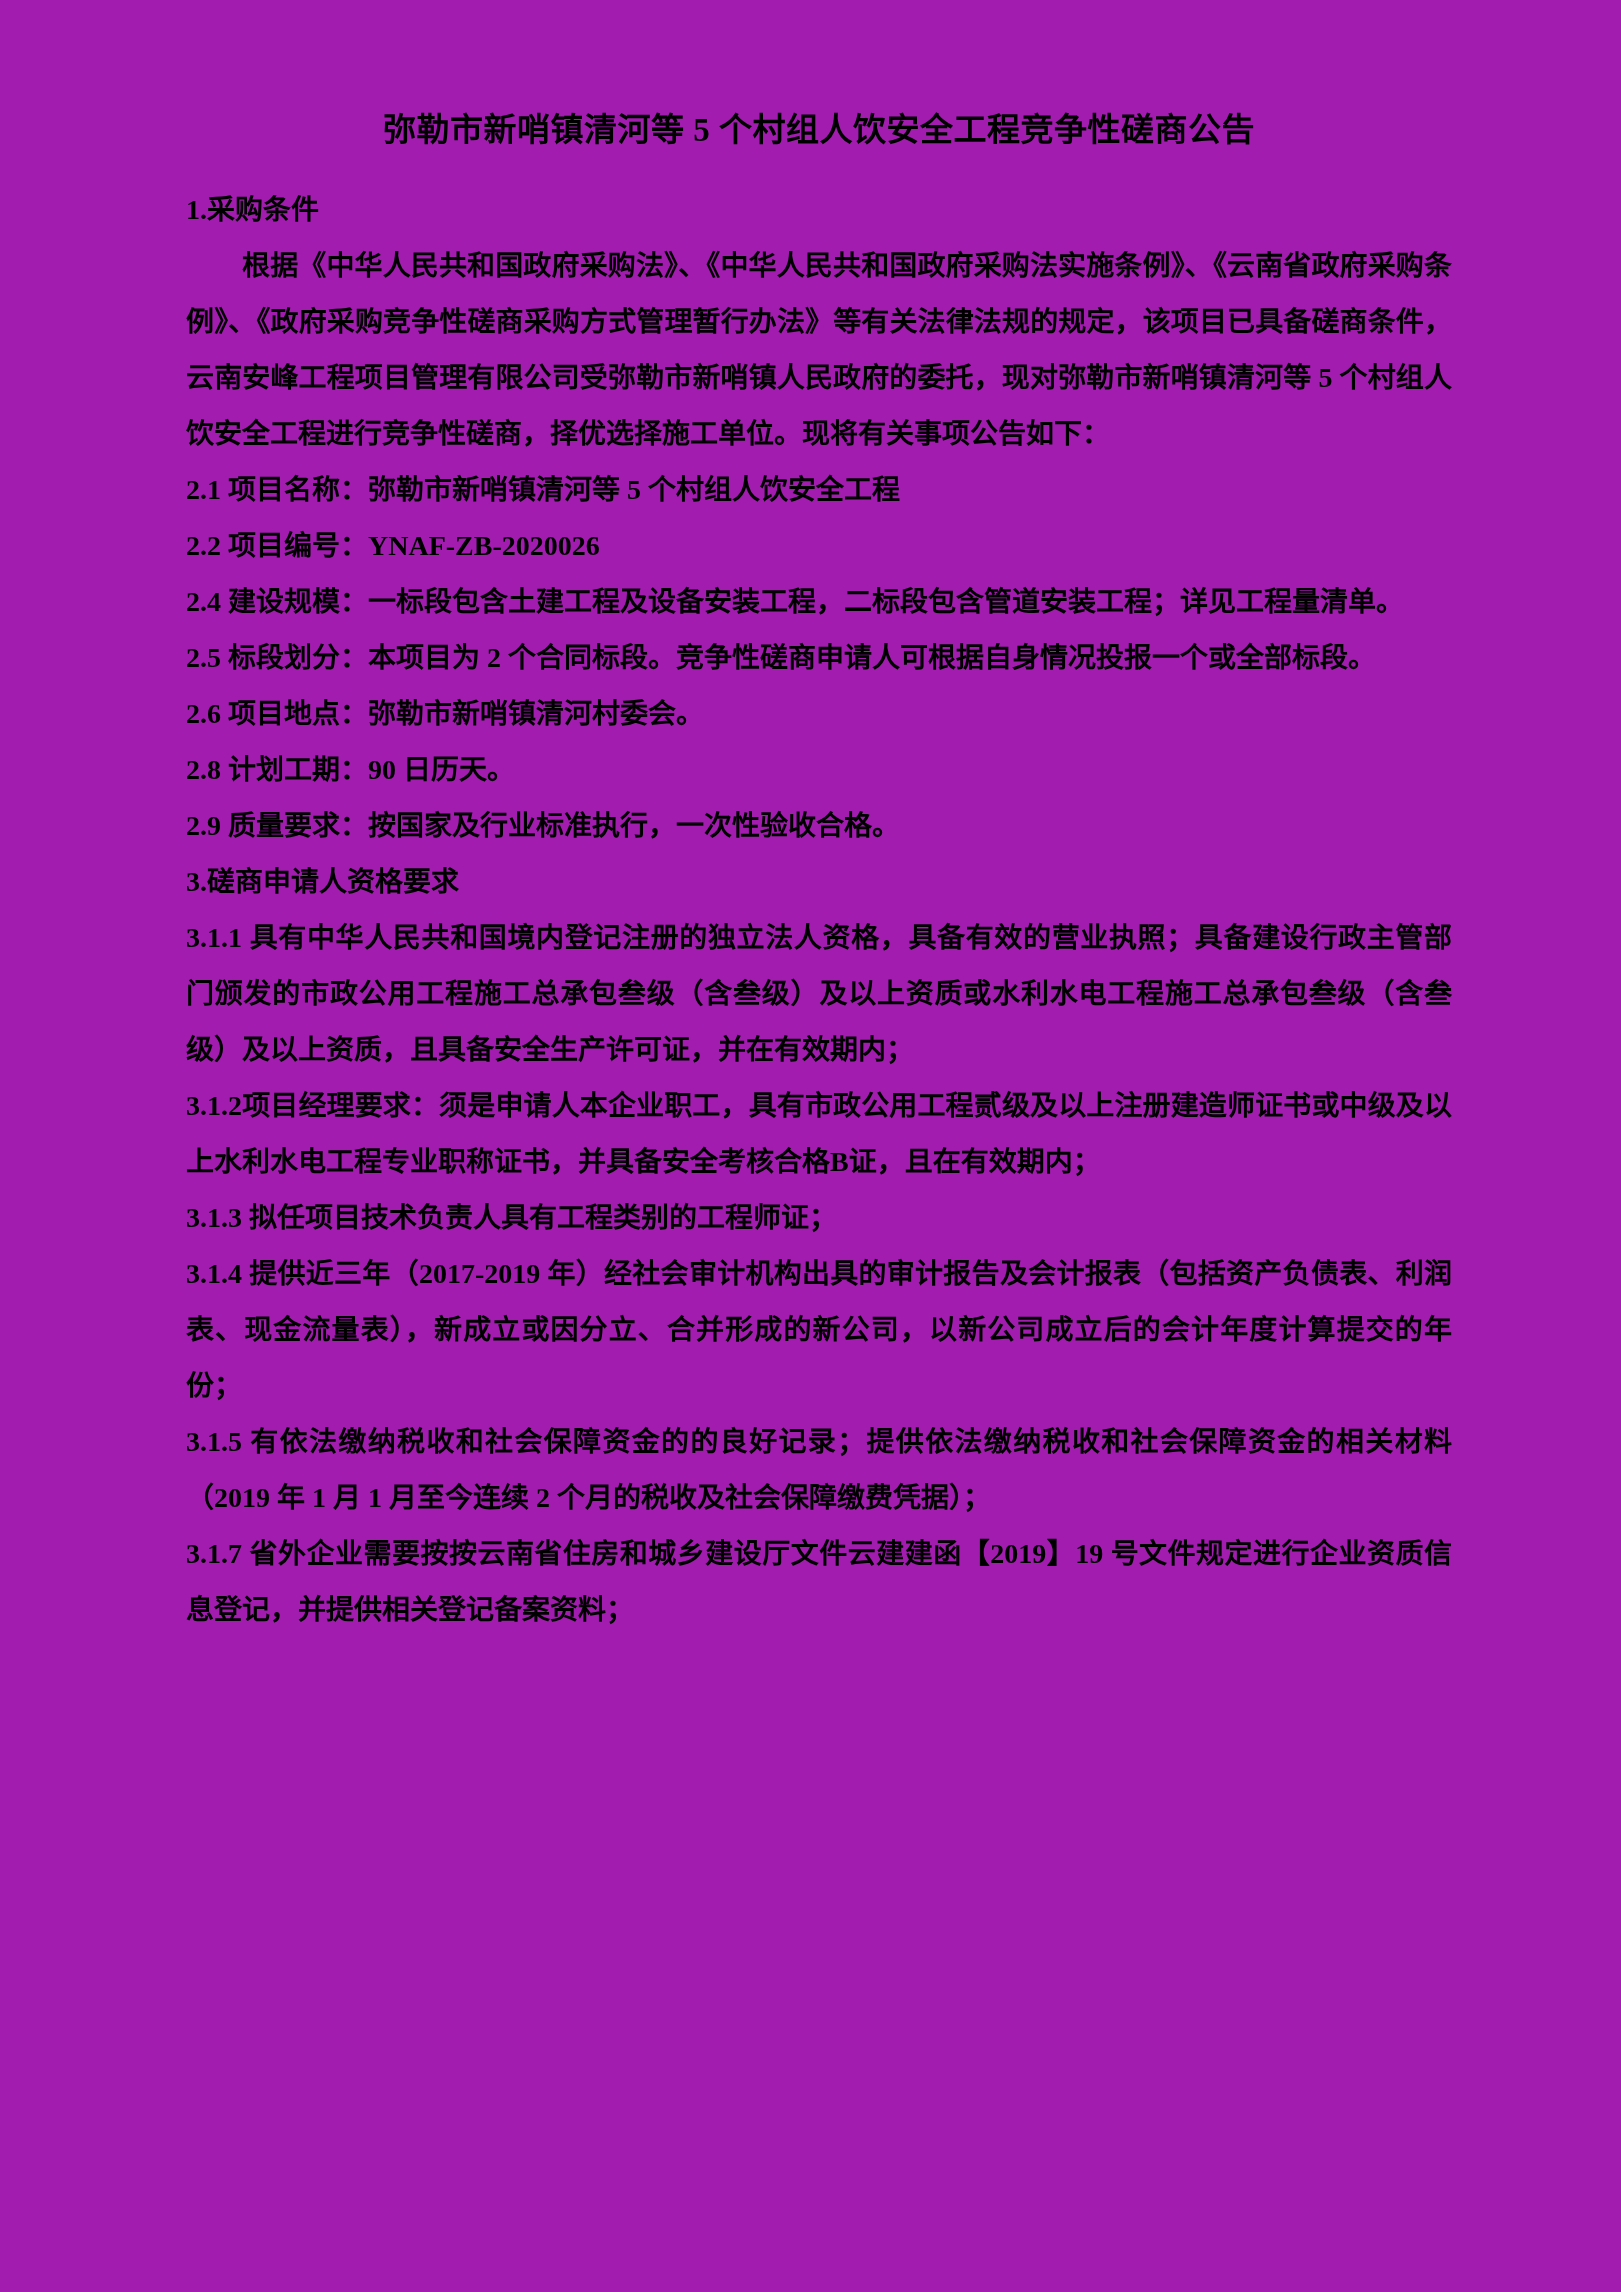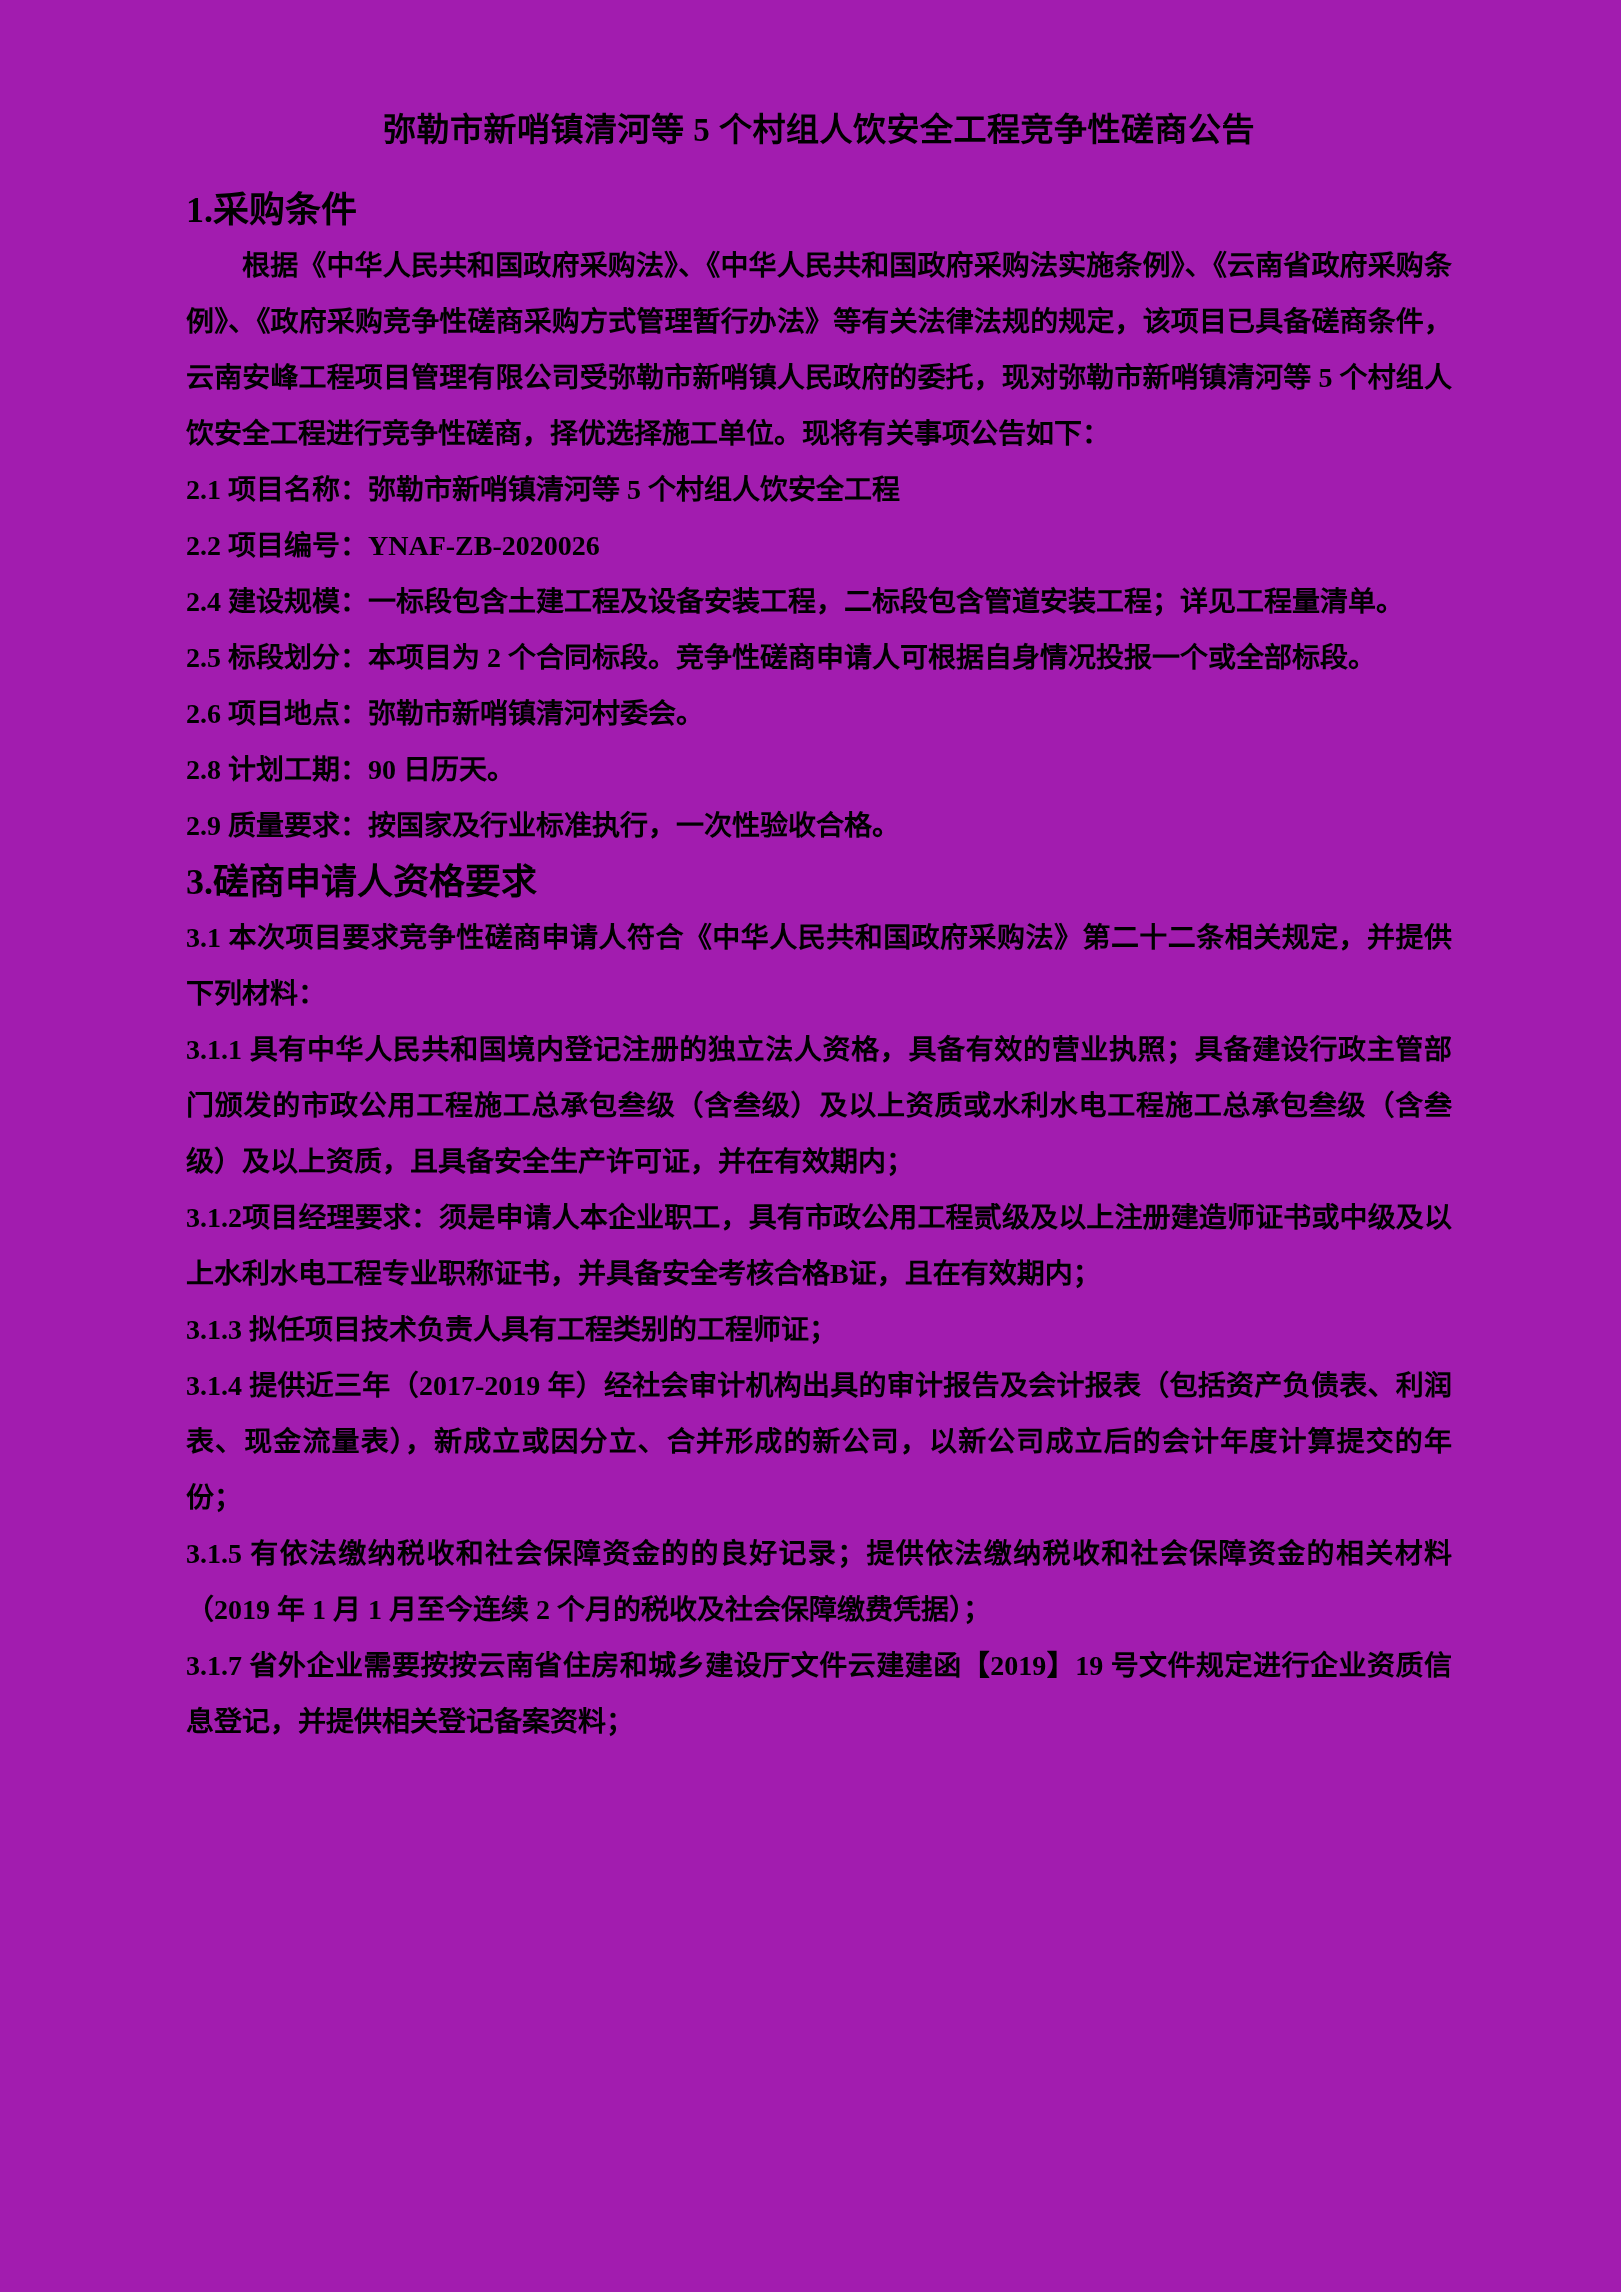--- a/index.html
+++ b/index.html
@@ -23,21 +23,21 @@
   .doc-title {
     margin: 102px 0 23.5px 0;
     font-size: 33px;
     line-height: 56px;
     font-weight: bold;
     text-align: center;
     letter-spacing: 0.5px;
   }
   .sec-heading {
     margin: 0;
-    font-size: 36px;
+    font-size: 28px;
     line-height: 56px;
     font-weight: bold;
     text-align: left;
   }
   .para {
     margin: 0;
     font-size: 28px;
     line-height: 56px;
     font-weight: bold;
     text-align: justify;
@@ -66,21 +66,20 @@
     <p class="para">2.2 项目编号：YNAF-ZB-2020026</p>
     <p class="para">2.4 建设规模：一标段包含土建工程及设备安装工程，二标段包含管道安装工程；详见工程量清单。</p>
     <p class="para">2.5 标段划分：本项目为 2 个合同标段。竞争性磋商申请人可根据自身情况投报一个或全部标段。</p>
     <p class="para">2.6 项目地点：弥勒市新哨镇清河村委会。</p>
     <p class="para">2.8 计划工期：90 日历天。</p>
     <p class="para">2.9 质量要求：按国家及行业标准执行，一次性验收合格。</p>
   </section>
 
   <section>
     <h2 class="sec-heading">3.磋商申请人资格要求</h2>
-    <p class="para">3.1 本次项目要求竞争性磋商申请人符合《中华人民共和国政府采购法》第二十二条相关规定，并提供下列材料：</p>
     <p class="para">3.1.1 具有中华人民共和国境内登记注册的独立法人资格，具备有效的营业执照；具备建设行政主管部门颁发的市政公用工程施工总承包叁级（含叁级）及以上资质或水利水电工程施工总承包叁级（含叁级）及以上资质，且具备安全生产许可证，并在有效期内；</p>
     <p class="para">3.1.2项目经理要求：须是申请人本企业职工，具有市政公用工程贰级及以上注册建造师证书或中级及以上水利水电工程专业职称证书，并具备安全考核合格B证，且在有效期内；</p>
     <p class="para">3.1.3 拟任项目技术负责人具有工程类别的工程师证；</p>
     <p class="para">3.1.4 提供近三年（2017-2019 年）经社会审计机构出具的审计报告及会计报表（包括资产负债表、利润表、现金流量表），新成立或因分立、合并形成的新公司，以新公司成立后的会计年度计算提交的年份；</p>
     <p class="para">3.1.5 有依法缴纳税收和社会保障资金的的良好记录；提供依法缴纳税收和社会保障资金的相关材料（2019 年 1 月 1 月至今连续 2 个月的税收及社会保障缴费凭据）；</p>
     <p class="para">3.1.7 省外企业需要按按云南省住房和城乡建设厅文件云建建函【2019】19 号文件规定进行企业资质信息登记，并提供相关登记备案资料；</p>
   </section>
 
 </div>
 

